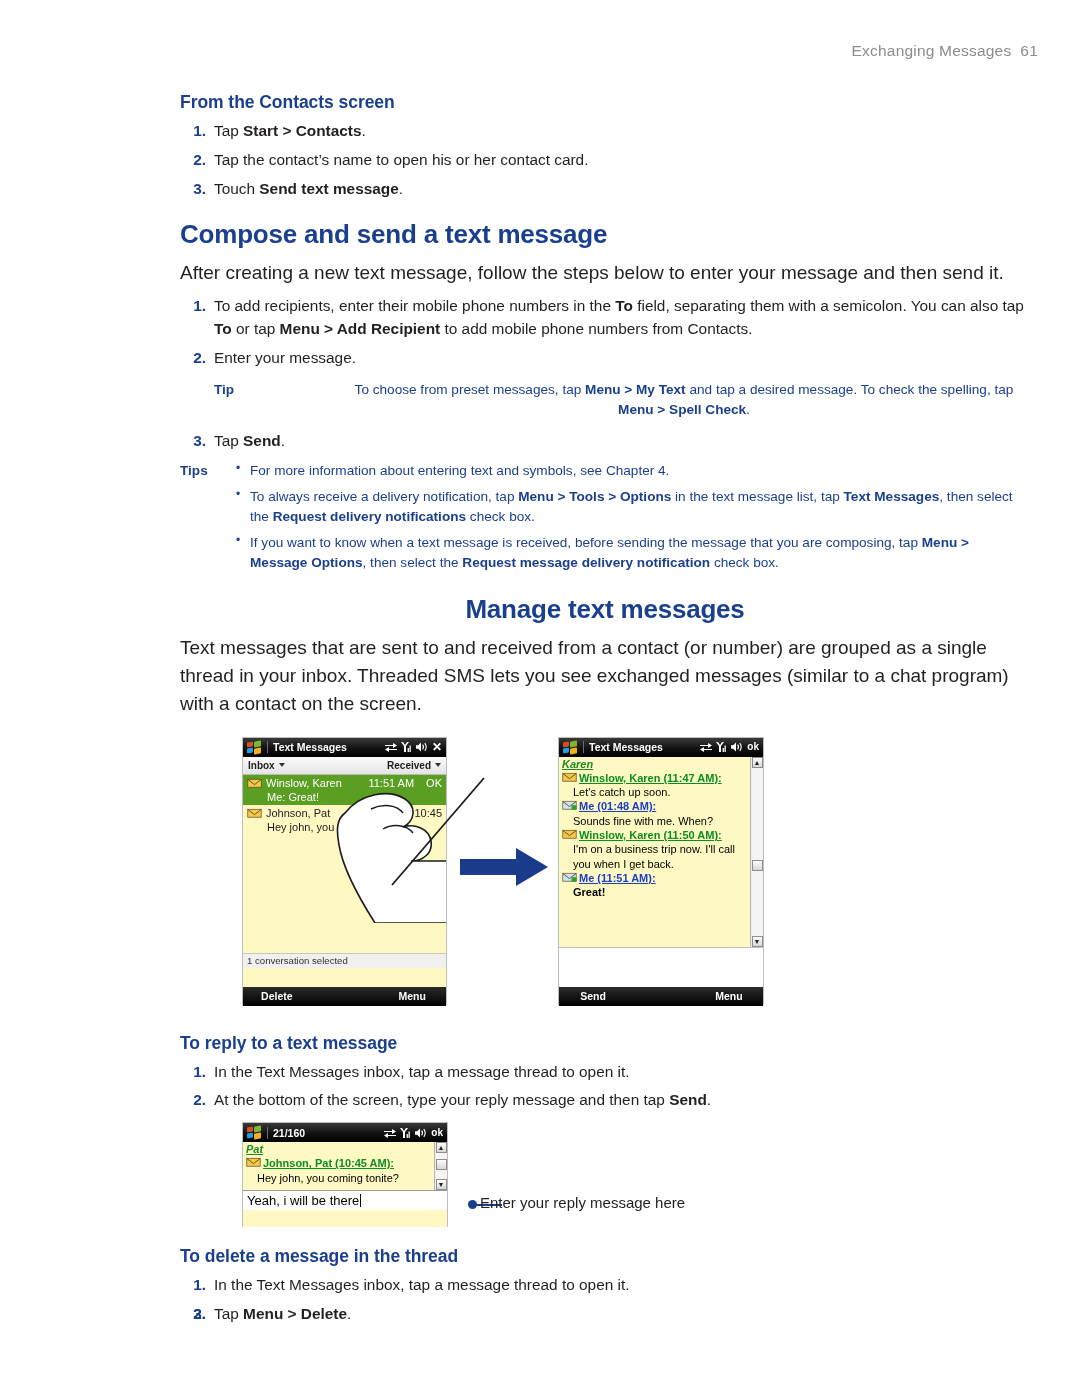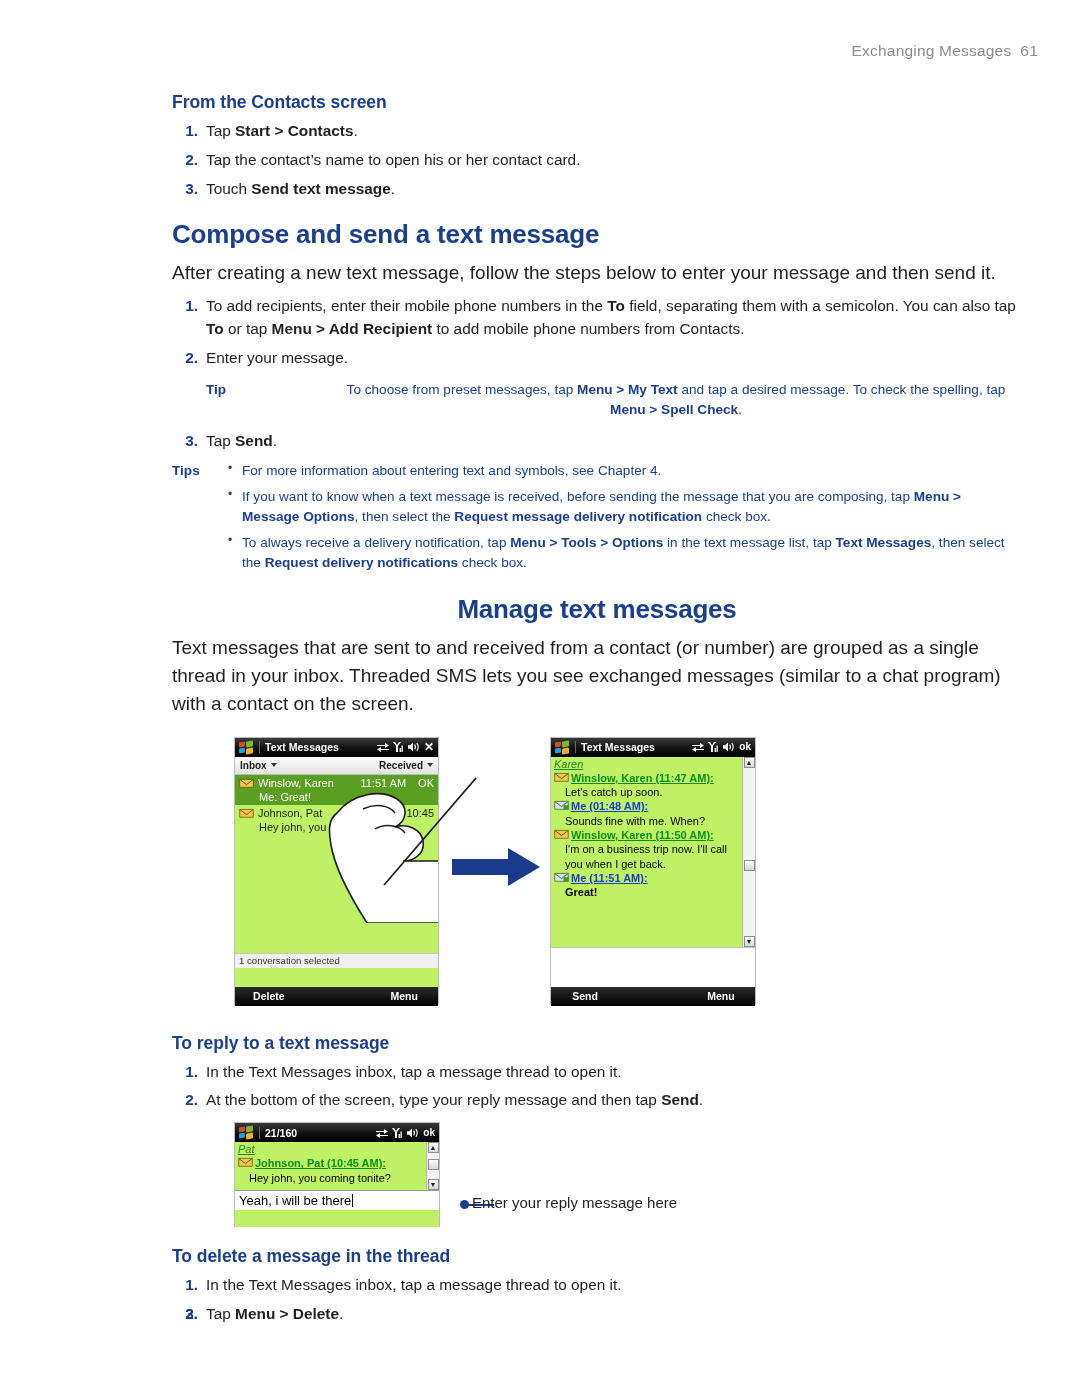--- a/index.html
+++ b/index.html
@@ -16,21 +16,21 @@
 
   
   .runhead {
     position:absolute; top:42px; right:42px;
     font-size:15.5px; color:#8c8c8c; letter-spacing:.2px;
     white-space:nowrap;
   }
   .runhead .pg { margin-left:9px; }
 
   
-  .content { position:absolute; left:172px; top:92px; width:850px; }
+  .content { position:absolute; left:180px; top:92px; width:850px; }
 
   h2.sec {
     color:#1b3f8f; font-weight:bold; font-size:26px;
     margin:0 0 9px 0; letter-spacing:-.2px; line-height:1.15;
   }
   h3.sub {
     color:#1b3f8f; font-weight:bold; font-size:17.5px;
     margin:0 0 7px 0; letter-spacing:-.05px; line-height:1.2;
   }
   p.body {
@@ -118,21 +118,21 @@
   }
   .dev-cmdbar .cb { flex:1 1 0; text-align:center; white-space:nowrap; }
   .kbd-grid {
     width:14px; height:11px; margin:0 auto; background:#ffffff;
     background-image:
       linear-gradient(90deg,#000 1px, transparent 1px),
       linear-gradient(0deg,#000 1px, transparent 1px);
     background-size:3px 3px;
   }
 
-  .dev-body { background:#bef264; position:relative; overflow:hidden; }
+  .dev-body { background:#fef9c3; position:relative; overflow:hidden; }
 
   
   .filterbar {
     height:18px; background:linear-gradient(180deg,#fbfbfb 0%,#e4e4e4 100%);
     border-bottom:1px solid #b9b9b9;
     display:flex; align-items:center; font-size:10px; font-weight:bold;
     color:#1d1d1d; padding:0 5px;
   }
   .filterbar .left { display:flex; align-items:center; gap:4px; }
   .filterbar .right { margin-left:auto; display:flex; align-items:center; gap:4px;padding-left:42px; }
@@ -149,21 +149,21 @@
     position:absolute; left:0; right:0; bottom:19px; height:15px;
     background:#f0f0ee; border-top:1px solid #c6c6c6;
     font-size:9.6px; color:#333; display:flex; align-items:center; padding:0 4px;
   }
 
   
   .hand { position:absolute; pointer-events:none; }
 
   
   .thread { position:relative; font-size:11px; line-height:1.3; color:#000; }
-  .thread .hdrname { color:#1f8a1f; font-weight:normal; font-style:italic; text-decoration:underline; padding:0 3px; }
+  .thread .hdrname { color:#1f8a1f; font-weight:bold; font-style:italic; text-decoration:underline; padding:0 3px; }
   .thread .mrow { display:flex; align-items:flex-start; gap:2px; padding:0 3px; }
   .thread .who-green { color:#0a8f1e; font-weight:bold; text-decoration:underline; }
   .thread .who-blue  { color:#1a3ecb; font-weight:bold; text-decoration:underline; }
   .thread .txt { padding:0 3px 0 14px; color:#000; }
   .thread .txt.bold { font-weight:bold; }
 
   .vscroll {
     position:absolute; right:0; top:0; bottom:0; width:13px;
     background:#efefef; border-left:1px solid #b5b5b5;
     display:flex; flex-direction:column; align-items:center;
@@ -241,22 +241,22 @@
     </div>
 
     <ol class="steps" id="steps-compose-b">
         <li><span class="num">3.</span><span><span>Tap </span><span class="b">Send</span><span>.</span></span></li>
       </ol>
 
     <div class="tipsblock">
       <span class="tiplabel">Tips</span>
       <ul id="tips-list">
           <li><span>For more information about entering text and symbols, see Chapter 4.</span></li>
+          <li><span>To always receive a delivery notification, tap </span><span class="b">Menu &gt; Tools &gt; Options</span><span> in the text message list, tap </span><span class="b">Text Messages</span><span>, then select the </span><span class="b">Request delivery notifications</span><span> check box.</span></li>
           <li><span>If you want to know when a text message is received, before sending the message that you are composing, tap </span><span class="b">Menu &gt; Message Options</span><span>, then select the </span><span class="b">Request message delivery notification</span><span> check box.</span></li>
-          <li><span>To always receive a delivery notification, tap </span><span class="b">Menu &gt; Tools &gt; Options</span><span> in the text message list, tap </span><span class="b">Text Messages</span><span>, then select the </span><span class="b">Request delivery notifications</span><span> check box.</span></li>
         </ul>
     </div>
 
     <h2 class="sec" style="margin-top:22px;text-align:center;">Manage text messages</h2>
     <p class="body">Text messages that are sent to and received from a contact (or number) are grouped as a single thread in your inbox. Threaded SMS lets you see exchanged messages (similar to a chat program) with a contact on the screen.</p>
 
     <div class="figrow">
 
       <div class="device" style="left:62px; top:4px; width:205px; height:268px;">
         <div class="dev-title">

